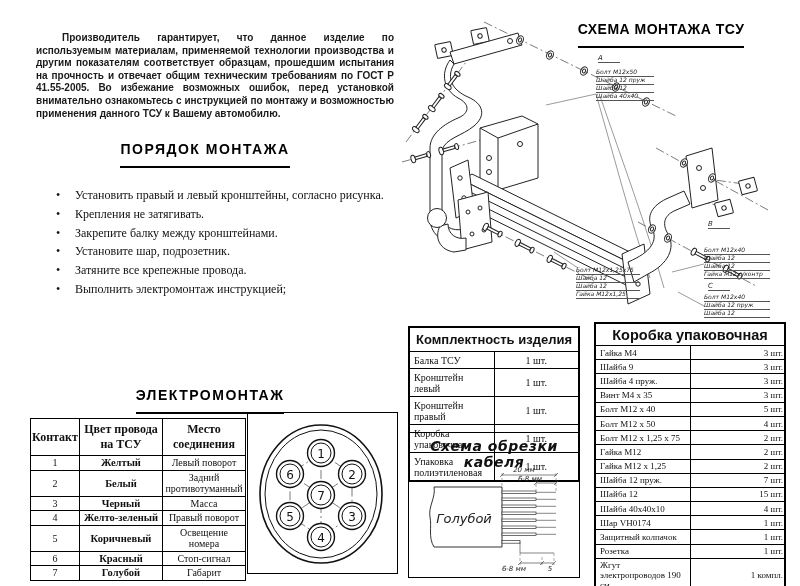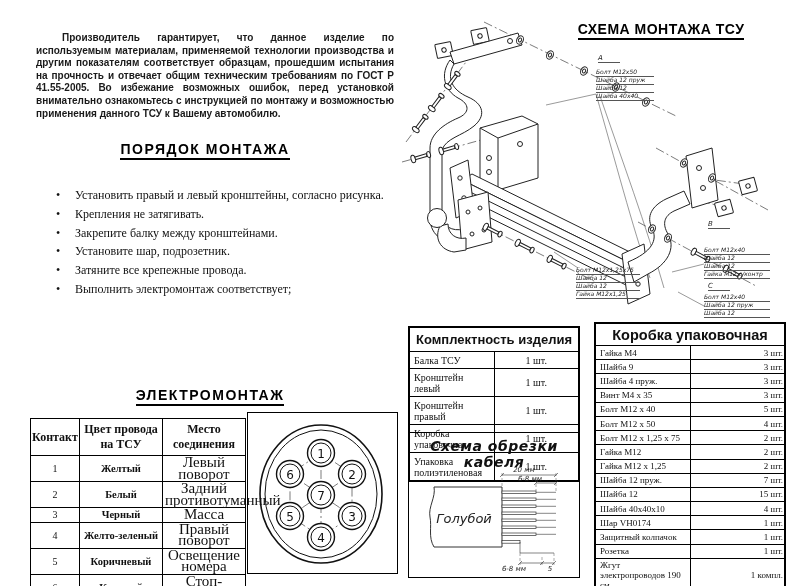--- a/index.html
+++ b/index.html
@@ -4,36 +4,36 @@
 <style>
   html,body{margin:0;padding:0;}
   body{width:800px;height:586px;position:relative;background:#fff;color:#111;
        font-family:"Liberation Sans",sans-serif;overflow:hidden;}
   .abs{position:absolute;}
 
   
   .intro{left:36px;top:32px;width:358px;font:700 10px/12.6px "Liberation Sans",sans-serif;
          text-align:justify;text-indent:26px;color:#1a1a1a;}
   .sec-title{font:700 14px "Liberation Sans",sans-serif;letter-spacing:1.5px;
-             border-bottom:2px solid #000;padding-bottom:1px;display:inline-block;color:#000;}
+             border-bottom:2px solid #000;padding-bottom:9px;display:inline-block;color:#000;}
   .title-wrap{text-align:center;}
   .order-title-wrap{left:0;top:140px;width:410px;}
   .order-list{left:30px;top:170px;width:362px;margin:17px;padding:0;list-style:none;
               font-family:"Liberation Serif",serif;font-size:12px;line-height:17.8px;}
   .order-list li{position:relative;padding-left:28px;text-align:justify;margin:0 0 1px 0;}
   .order-list li::before{content:"\2022";position:absolute;left:9px;top:0;font-size:12px;}
   .electro-title-wrap{left:0;top:386px;width:420px;}
 
   table{border-collapse:collapse;}
   .etable{left:30px;top:418px;width:216px;font-family:"Liberation Serif",serif;table-layout:fixed;}
   .etable th,.etable td{border:1px solid #000;}
   .etable th{font-size:12px;font-weight:bold;text-align:center;padding:3px 1px;}
   .etable td.num{font-size:10px;text-align:center;padding:1px 2px;}
   .etable td.clr{font-size:10.5px;font-weight:bold;text-align:center;padding:1px 2px;}
-  .etable td.plc{font-size:15px;text-align:center;padding:1px 2px;line-height:11.5px;}
+  .etable td.plc{font-size:10px;text-align:center;padding:1px 2px;line-height:11.5px;}
 
   .connector-box{left:247px;top:412px;width:149px;height:160px;border:1px solid #000;}
   .connector-box svg{display:block;}
   .pin circle{fill:#fff;stroke:#111;}
   .pin text{font:500 12px "DejaVu Sans",sans-serif;fill:#111;text-anchor:middle;stroke:none;}
 
   
   .schema-title-wrap{left:556px;top:20px;width:210px;}
   .schema-title-wrap .sec-title{letter-spacing:0.5px;}
 
@@ -75,21 +75,21 @@
 <div class="abs title-wrap order-title-wrap">
   <span class="sec-title">ПОРЯДОК МОНТАЖА</span>
 </div>
 
 <ul class="abs order-list">
   <li>Установить правый и левый кронштейны, согласно рисунка.</li>
   <li>Крепления не затягивать.</li>
   <li>Закрепите балку между кронштейнами.</li>
   <li>Установите шар, подрозетник.</li>
   <li>Затяните все крепежные провода.</li>
-  <li>Выполнить электромонтаж соответствует;</li>
+  <li>Выполнить электромонтаж инструкцией;</li>
 </ul>
 
 <div class="abs title-wrap electro-title-wrap">
   <span class="sec-title">ЭЛЕКТРОМОНТАЖ</span>
 </div>
 
 <table class="abs etable">
   <tbody>
       <tr>
     <th style="width:46px">Контакт</th>

